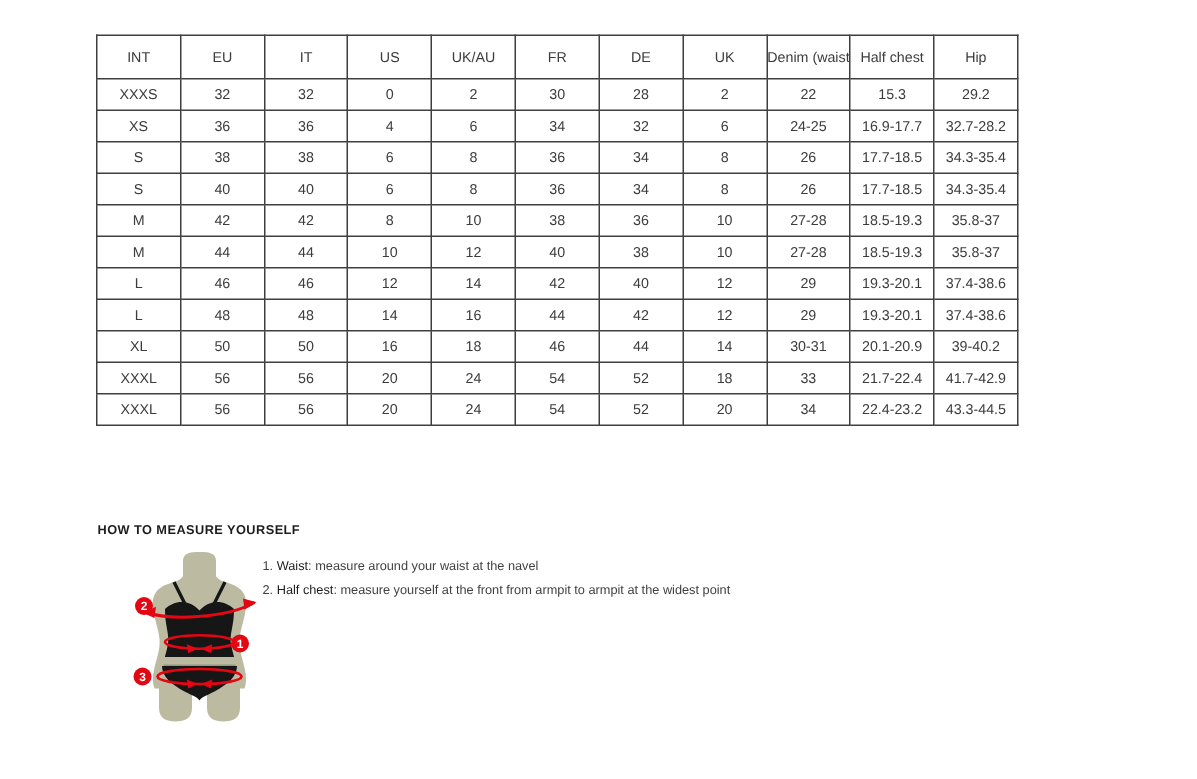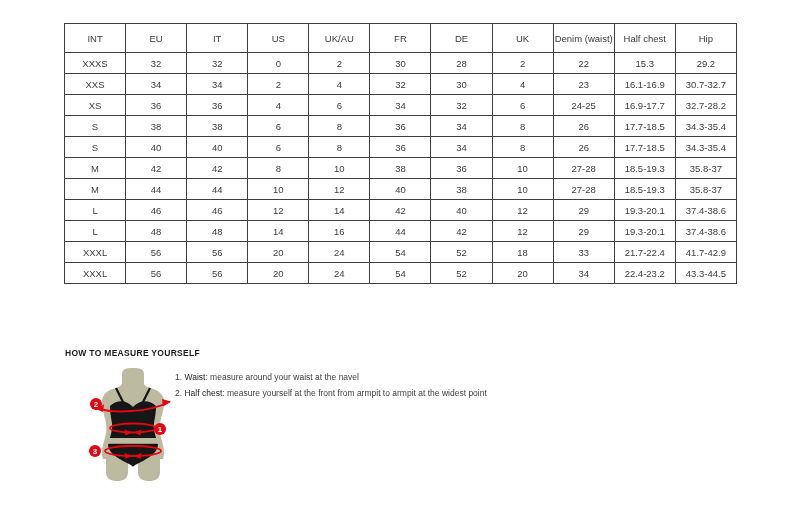--- a/index.html
+++ b/index.html
@@ -7,21 +7,21 @@
   body {
     position:relative;
     width:798px; height:519px;
     font-family:"Liberation Sans", sans-serif;
     color:#3f3f3e;
     overflow:hidden;
   }
 
   
   .size-table {
-    position:absolute; left:64px; top:23px; width:673px;
+    position:absolute; left:64px; top:23px; width:615px;
     border-collapse:collapse; table-layout:fixed;
   }
   .size-table th, .size-table td {
     border:1px solid #3f3f3f;
     font-size:9.5px;
     font-weight:normal;
     color:#3c3c3b;
     text-align:center;
     vertical-align:middle;
     white-space:nowrap;
@@ -82,33 +82,20 @@
         <td>0</td>
         <td>2</td>
         <td>30</td>
         <td>28</td>
         <td>2</td>
         <td>22</td>
         <td>15.3</td>
         <td>29.2</td>
       </tr>
       <tr>
-        <td>XXS</td>
-        <td>34</td>
-        <td>34</td>
-        <td>2</td>
-        <td>4</td>
-        <td>32</td>
-        <td>30</td>
-        <td>4</td>
-        <td>23</td>
-        <td>16.1-16.9</td>
-        <td>30.7-32.7</td>
-      </tr>
-      <tr>
         <td>XS</td>
         <td>36</td>
         <td>36</td>
         <td>4</td>
         <td>6</td>
         <td>34</td>
         <td>32</td>
         <td>6</td>
         <td>24-25</td>
         <td>16.9-17.7</td>
@@ -184,20 +171,33 @@
         <td>48</td>
         <td>48</td>
         <td>14</td>
         <td>16</td>
         <td>44</td>
         <td>42</td>
         <td>12</td>
         <td>29</td>
         <td>19.3-20.1</td>
         <td>37.4-38.6</td>
+      </tr>
+      <tr>
+        <td>XL</td>
+        <td>50</td>
+        <td>50</td>
+        <td>16</td>
+        <td>18</td>
+        <td>46</td>
+        <td>44</td>
+        <td>14</td>
+        <td>30-31</td>
+        <td>20.1-20.9</td>
+        <td>39-40.2</td>
       </tr>
       <tr>
         <td>XXXL</td>
         <td>56</td>
         <td>56</td>
         <td>20</td>
         <td>24</td>
         <td>54</td>
         <td>52</td>
         <td>18</td>

